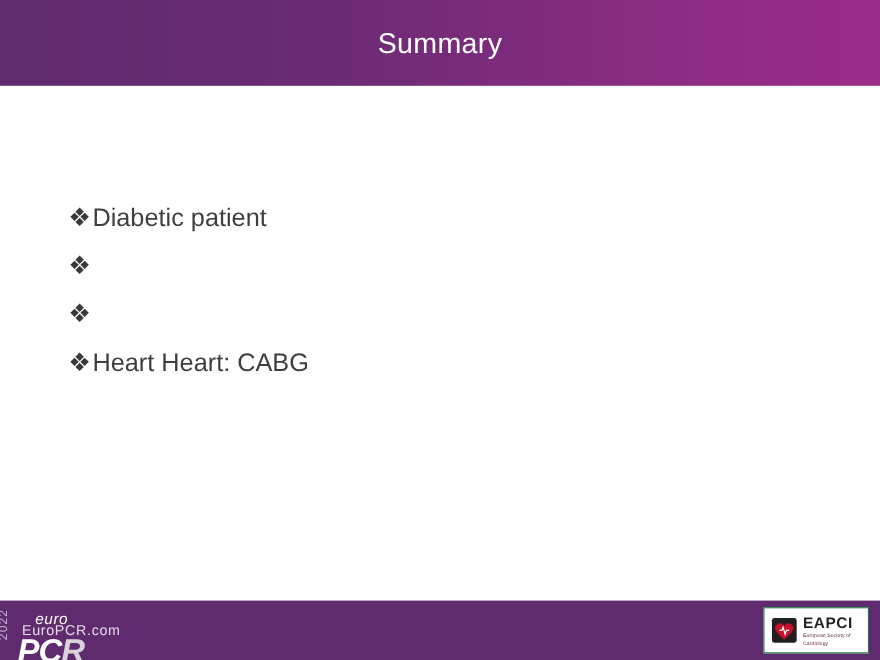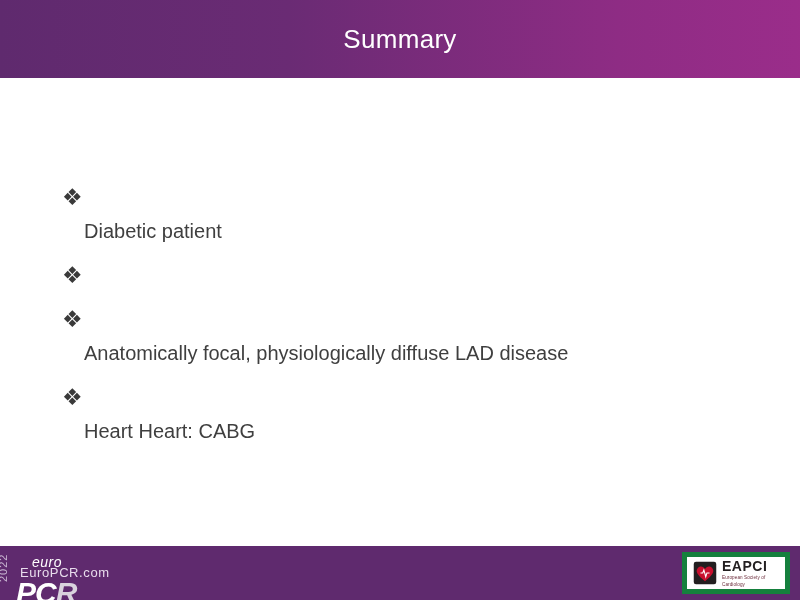--- a/index.html
+++ b/index.html
@@ -58,24 +58,23 @@
   }
   .bullet-mark {
     color: #3a3a3a;
     font-size: 23px;
     line-height: 30px;
     width: 22px;
     flex: 0 0 22px;
   }
   .bullet-text {
     color: #3f3f3f;
-    font-size: 20px;
+    font-size: 23px;
     line-height: 30px;
     white-space: nowrap;
-    margin-top: 34px;
   }
 
   
   .footer {
     position: absolute;
     left: 0;
     bottom: 0;
     width: 800px;
     height: 54px;
     background: #5f2a6e;
@@ -139,24 +138,24 @@
   }
   .logo-main .r {
     color: #d9d2dd;
   }
 
   
   .logo-eapci {
     position: absolute;
     right: 10px;
     top: 6px;
-    width: 108px;
+    width: 96px;
     height: 42px;
     background: #ffffff;
-    border: 5px solid #15803d;
+    border: 1px solid #15803d;
     display: flex;
     align-items: center;
     padding-left: 6px;
     box-sizing: border-box;
   }
   .eapci-heart {
     width: 24px;
     height: 24px;
     flex: 0 0 24px;
     margin-right: 5px;
@@ -195,21 +194,20 @@
       <span class="bullet-mark">❖</span>
       <span class="bullet-text">Diabetic patient</span>
     </div>
 
     <div class="bullet-row">
       <span class="bullet-mark">❖</span>
     </div>
 
     <div class="bullet-row">
       <span class="bullet-mark">❖</span>
-      <span class="bullet-text">Anatomically focal, physiologically diffuse LAD disease</span>
     </div>
 
     <div class="bullet-row">
       <span class="bullet-mark">❖</span>
       <span class="bullet-text">Heart Heart: CABG</span>
     </div>
 
   </div>
 
   <div class="footer">

